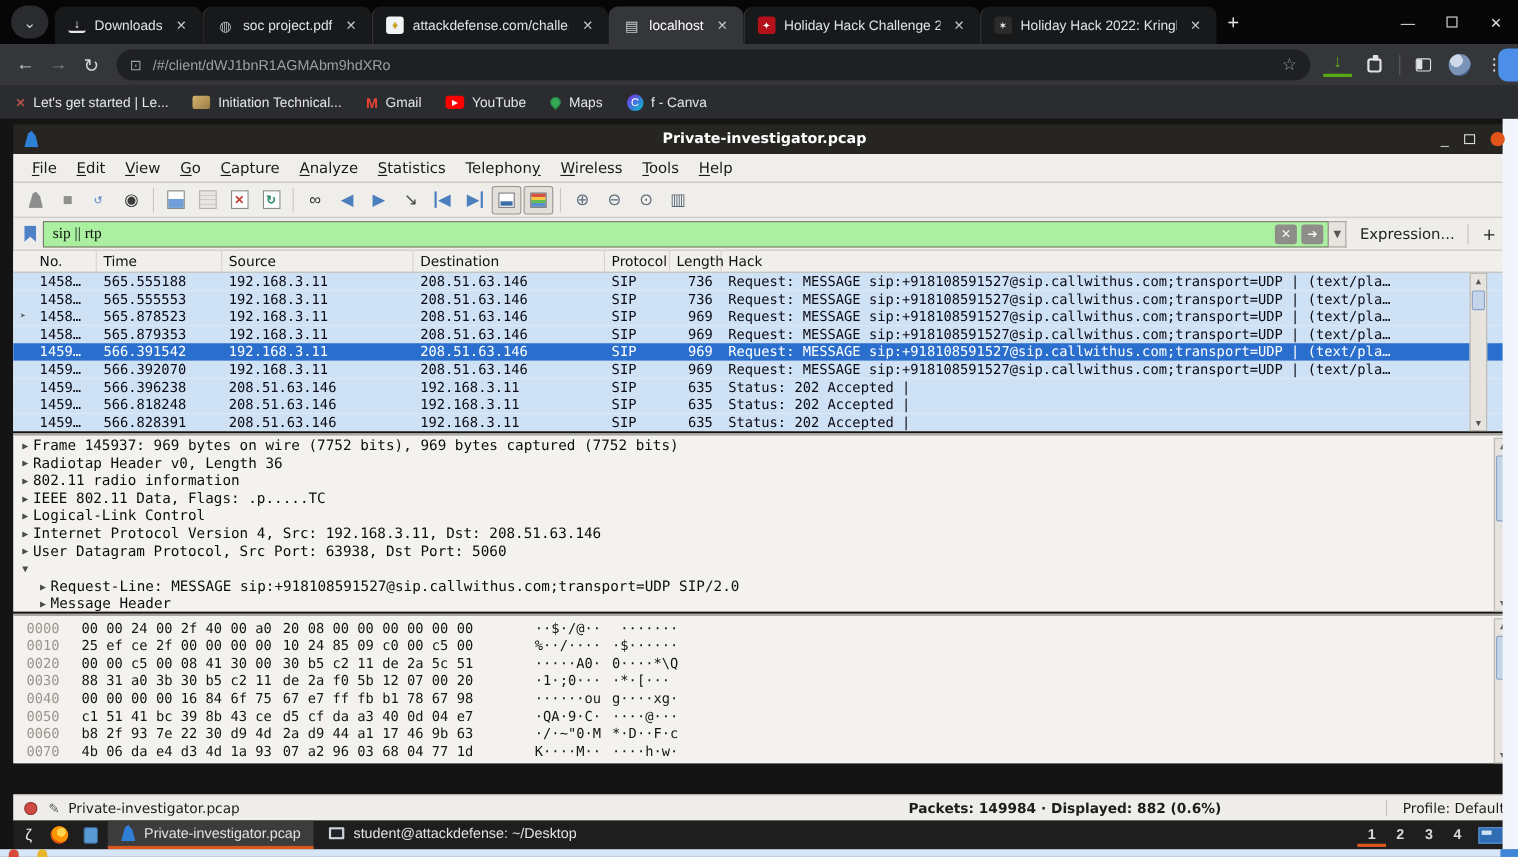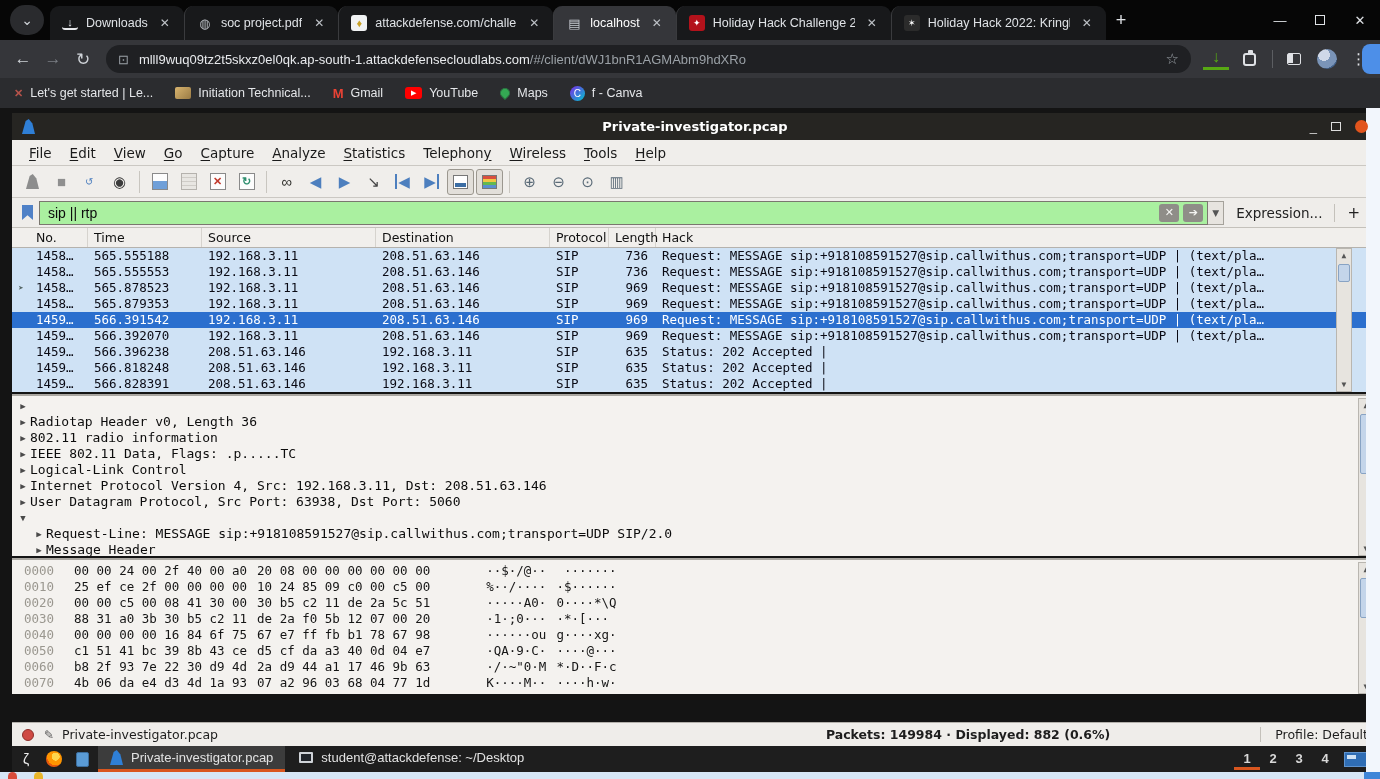--- a/index.html
+++ b/index.html
@@ -121,21 +121,21 @@
                  background:linear-gradient(#d94f3f 0 3px,#f2c744 3px 6px,#64b94f 6px 9px,#5a8fd0 9px 12px,#fff 12px); }
 
   
   #ws-filter { top:90px; height:30px; background:#efedea; border-bottom:1px solid #c4c1bb;
                display:flex; align-items:center; padding:0 6px; font-family:"DejaVu Sans", sans-serif; }
   .flt-bookmark { width:11px; height:15px; background:#4f81c7;
                   clip-path:polygon(0 0,100% 0,100% 100%,50% 68%,0 100%); margin:0 6px 0 4px; }
   .flt-field { flex:1; height:24px; background:#aaf0a0; border:1px solid #7a776f;
                display:flex; align-items:center; padding:0 4px 0 8px;
                font-size:14px; color:#0c0c0c; }
-  .flt-field .val { flex:1; font-family:Liberation Sans, sans-serif; }
+  .flt-field .val { flex:1; font-family:Liberation Serif, serif; }
   .flt-sq { width:20px; height:18px; background:#8f8d88; color:#f4f4f2; border-radius:3px;
             display:flex; align-items:center; justify-content:center; font-size:11px; margin-left:4px; }
   .flt-caret { width:16px; height:24px; border:1px solid #a5a29b; border-left:none; background:#e7e4df;
                display:flex; align-items:center; justify-content:center; font-size:9px; color:#555; }
   .flt-label { font-size:13.5px; color:#222; padding:0 12px; }
   .flt-plus { border-left:1px solid #c4c1bb; font-size:15px; padding:0 12px; color:#222; }
 
   
   #ws-list { top:120px; height:164px; background:#fff; font-family:"DejaVu Sans Mono", monospace;
              font-size:12.5px; overflow:hidden; }
@@ -266,21 +266,20 @@
   <div class="winctl"><span class="box"></span></div>
   <div class="winctl">✕</div>
 </div>
 
 <div id="navbar">
   <div class="navic">←</div>
   <div class="navic dim">→</div>
   <div class="navic">↻</div>
   <div class="urlpill">
     <span class="tune">⊡</span>
-    <span class="url-host">mlll9wuq09tz2t5skxz0el0qk.ap-south-1.attackdefensecloudlabs.com</span>
     <span class="url-path">/#/client/dWJ1bnR1AGMAbm9hdXRo</span>
     <span class="star">☆</span>
   </div>
   <div class="ext-dl">↓</div>
   <div class="puzzle"></div>
   <div class="vdiv"></div>
   <div class="sidepanel"></div>
   <div class="avatar"></div>
   <div class="kebab">⋮</div>
   <div class="sync-chip"></div>
@@ -530,20 +529,21 @@
           <div class="thumb" style="top:2px;height:18px;"></div>
         </div>
       <span class="arr bottom">▼</span>
     </div>
   </div>
 
   <div class="band" id="ws-details">
     <div id="detail-rows">
         <div class="drow" style="padding-left: 4px;">
           <span class="tri">▶</span>
+          <span>Frame 145937: 969 bytes on wire (7752 bits), 969 bytes captured (7752 bits)</span>
         </div>
         <div class="drow" style="padding-left: 4px;">
           <span class="tri">▶</span>
           <span>Radiotap Header v0, Length 36</span>
         </div>
         <div class="drow" style="padding-left: 4px;">
           <span class="tri">▶</span>
           <span>802.11 radio information</span>
         </div>
         <div class="drow" style="padding-left: 4px;">

